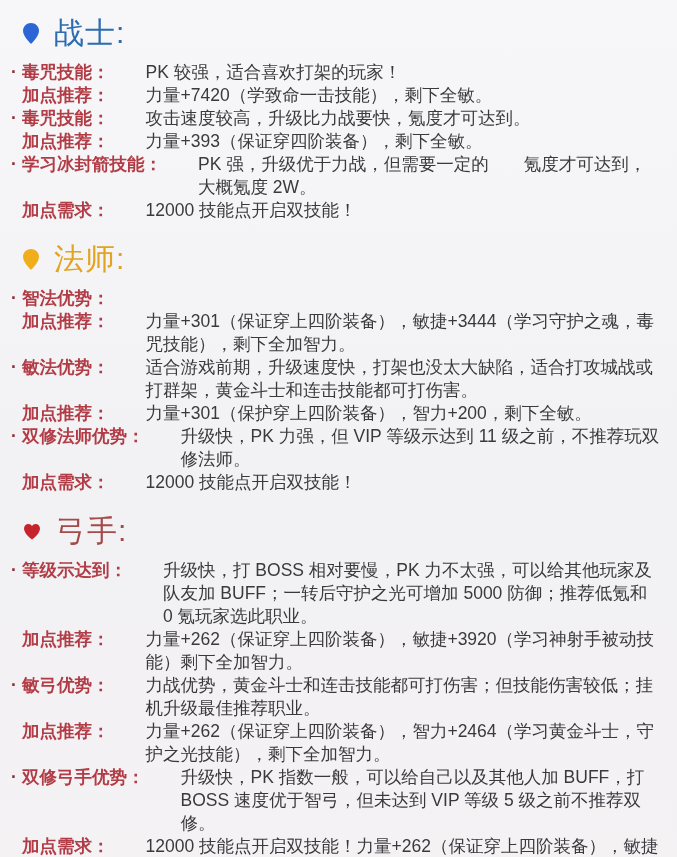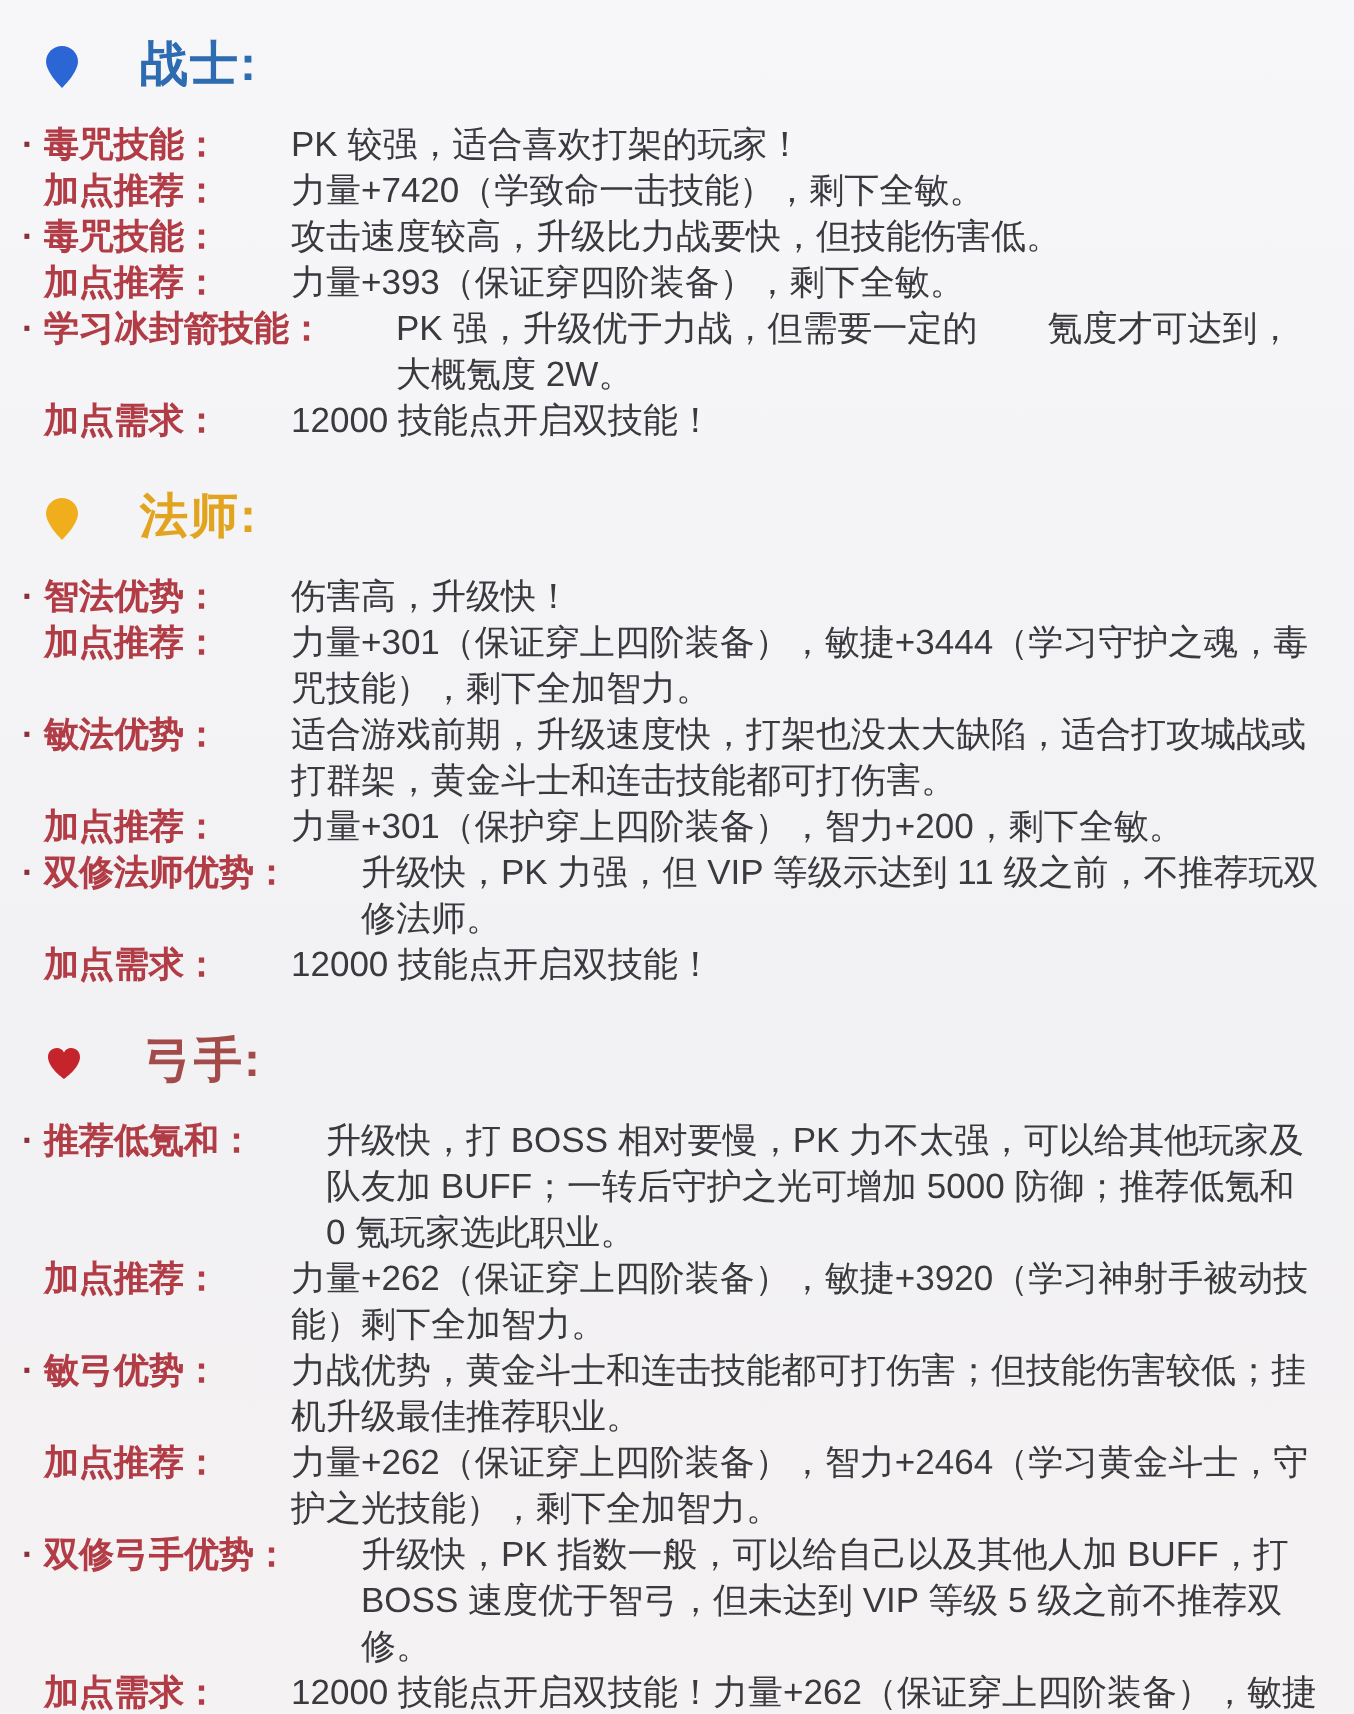--- a/index.html
+++ b/index.html
@@ -19,23 +19,23 @@
   .sec-header {
     display: flex; align-items: center;
     gap: 15px;
     padding-left: 13px;
     margin: 0 0 9px 0;
     height: 38px;
   }
   .sec-header .icon { display: inline-flex; align-items: center; }
   .sec-header .icon svg { display: block; }
   .sec-title {
-    margin: 16px;
-    font-size: 24px;
-    font-weight: bold;
+    margin: 0;
+    font-size: 30px;
+    font-weight: normal;
     letter-spacing: 1px;
     line-height: 1;
   }
   .row {
     display: flex;
     align-items: flex-start;
     padding-left: 12px;
     font-size: 17.5px;
     line-height: 23px;
     color: #3a393e;
@@ -73,21 +73,21 @@
       <span class="label">毒咒技能：</span>
       <span class="text">PK 较强，适合喜欢打架的玩家！</span>
     </div>
     <div class="row">
       <span class="label">加点推荐：</span>
       <span class="text">力量+7420（学致命一击技能），剩下全敏。</span>
     </div>
     <div class="row">
       <span class="bullet">·</span>
       <span class="label">毒咒技能：</span>
-      <span class="text">攻击速度较高，升级比力战要快，但技能伤害低。</span>
+      <span class="text">攻击速度较高，升级比力战要快，氪度才可达到。</span>
     </div>
     <div class="row">
       <span class="label">加点推荐：</span>
       <span class="text">力量+393（保证穿四阶装备），剩下全敏。</span>
     </div>
     <div class="row">
       <span class="bullet">·</span>
       <span class="label">学习冰封箭技能：</span>
       <span class="text">PK 强，升级优于力战，但需要一定的　　氪度才可达到，大概氪度 2W。</span>
     </div>
@@ -102,21 +102,20 @@
       <span class="icon" style="color: rgb(240, 174, 28);">
         <svg width="16" height="21" viewBox="0 0 16 21">
           <path fill="currentColor" d="M8 0C3.6 0 0 3.5 0 7.8 0 13.4 8 21 8 21s8-7.6 8-13.2C16 3.5 12.4 0 8 0z"></path>
         </svg>
       </span>
       <h2 class="sec-title" style="color: rgb(226, 164, 30);">法师:</h2>
     </div>
     <div class="row">
       <span class="bullet">·</span>
       <span class="label">智法优势：</span>
-      <span class="text">伤害高，升级快！</span>
     </div>
     <div class="row">
       <span class="label">加点推荐：</span>
       <span class="text">力量+301（保证穿上四阶装备），敏捷+3444（学习守护之魂，毒咒技能），剩下全加智力。</span>
     </div>
     <div class="row">
       <span class="bullet">·</span>
       <span class="label">敏法优势：</span>
       <span class="text">适合游戏前期，升级速度快，打架也没太大缺陷，适合打攻城战或打群架，黄金斗士和连击技能都可打伤害。</span>
     </div>
@@ -139,21 +138,21 @@
     <div class="sec-header">
       <span class="icon" style="color: rgb(197, 36, 44);">
         <svg width="18" height="17" viewBox="0 0 18 17">
           <path fill="currentColor" d="M9 16.5C9 16.5 1 11 1 5.5 1 2.9 3 1 5.4 1 7 1 8.4 1.9 9 3.2 9.6 1.9 11 1 12.6 1 15 1 17 2.9 17 5.5 17 11 9 16.5 9 16.5z"></path>
         </svg>
       </span>
       <h2 class="sec-title" style="color: rgb(163, 74, 74);">弓手:</h2>
     </div>
     <div class="row">
       <span class="bullet">·</span>
-      <span class="label">推荐低氪和：</span>
+      <span class="label">等级示达到：</span>
       <span class="text">升级快，打 BOSS 相对要慢，PK 力不太强，可以给其他玩家及队友加 BUFF；一转后守护之光可增加 5000 防御；推荐低氪和 0 氪玩家选此职业。</span>
     </div>
     <div class="row">
       <span class="label">加点推荐：</span>
       <span class="text">力量+262（保证穿上四阶装备），敏捷+3920（学习神射手被动技能）剩下全加智力。</span>
     </div>
     <div class="row">
       <span class="bullet">·</span>
       <span class="label">敏弓优势：</span>
       <span class="text">力战优势，黄金斗士和连击技能都可打伤害；但技能伤害较低；挂机升级最佳推荐职业。</span>

